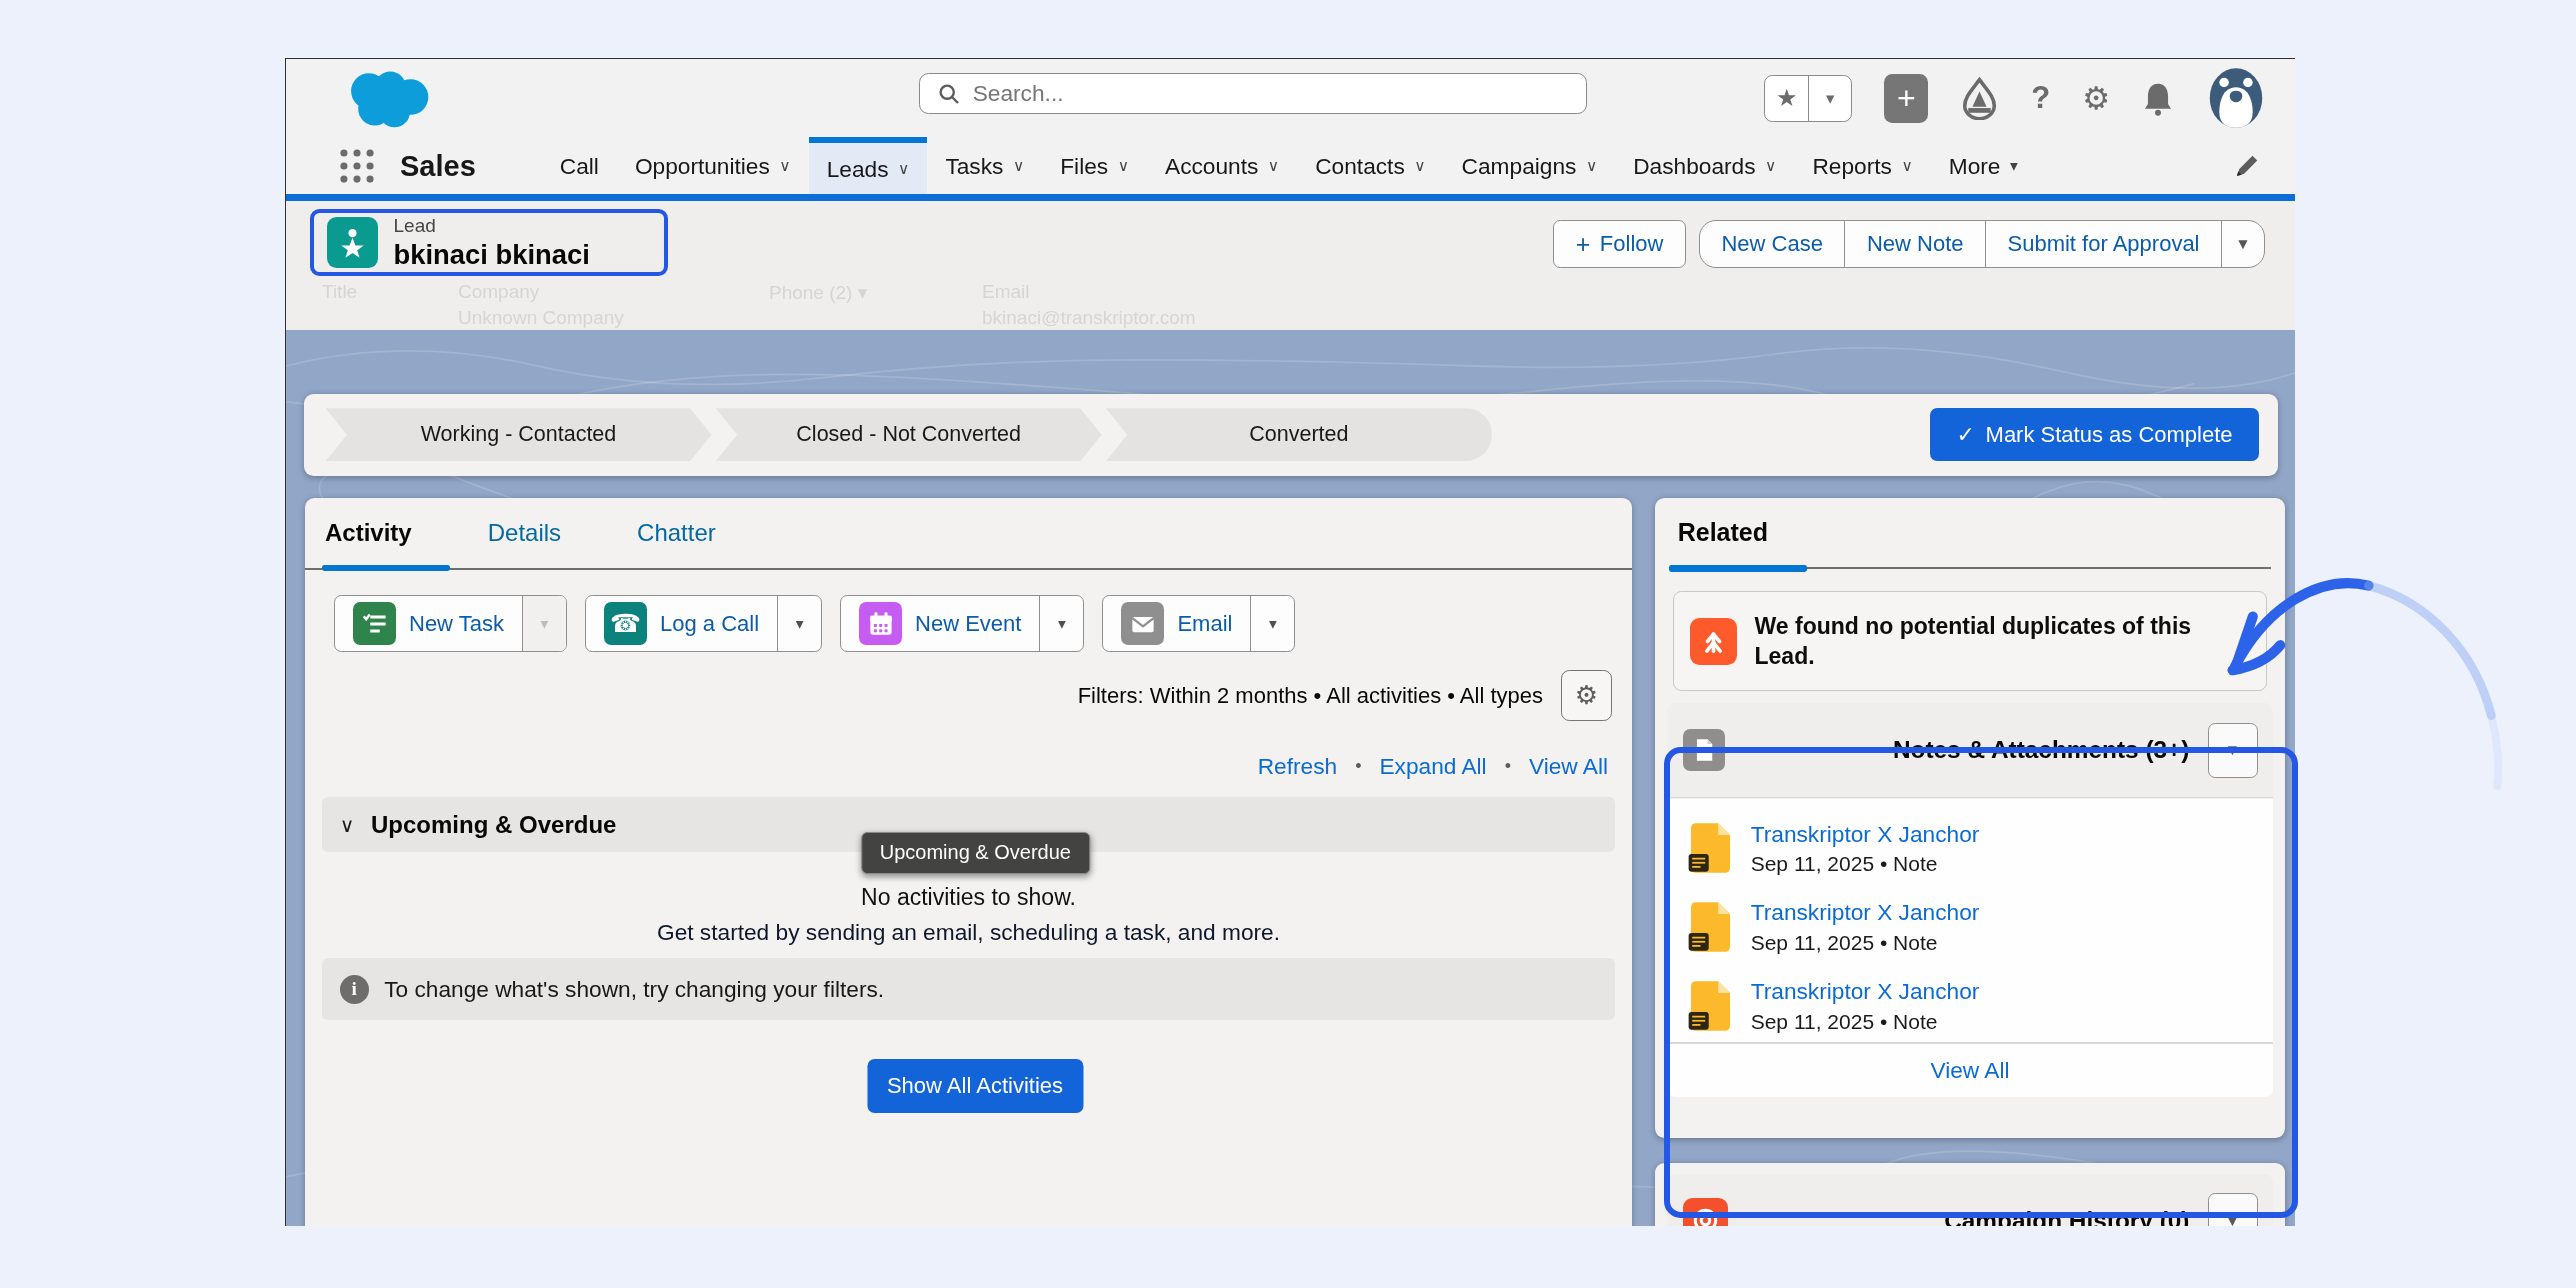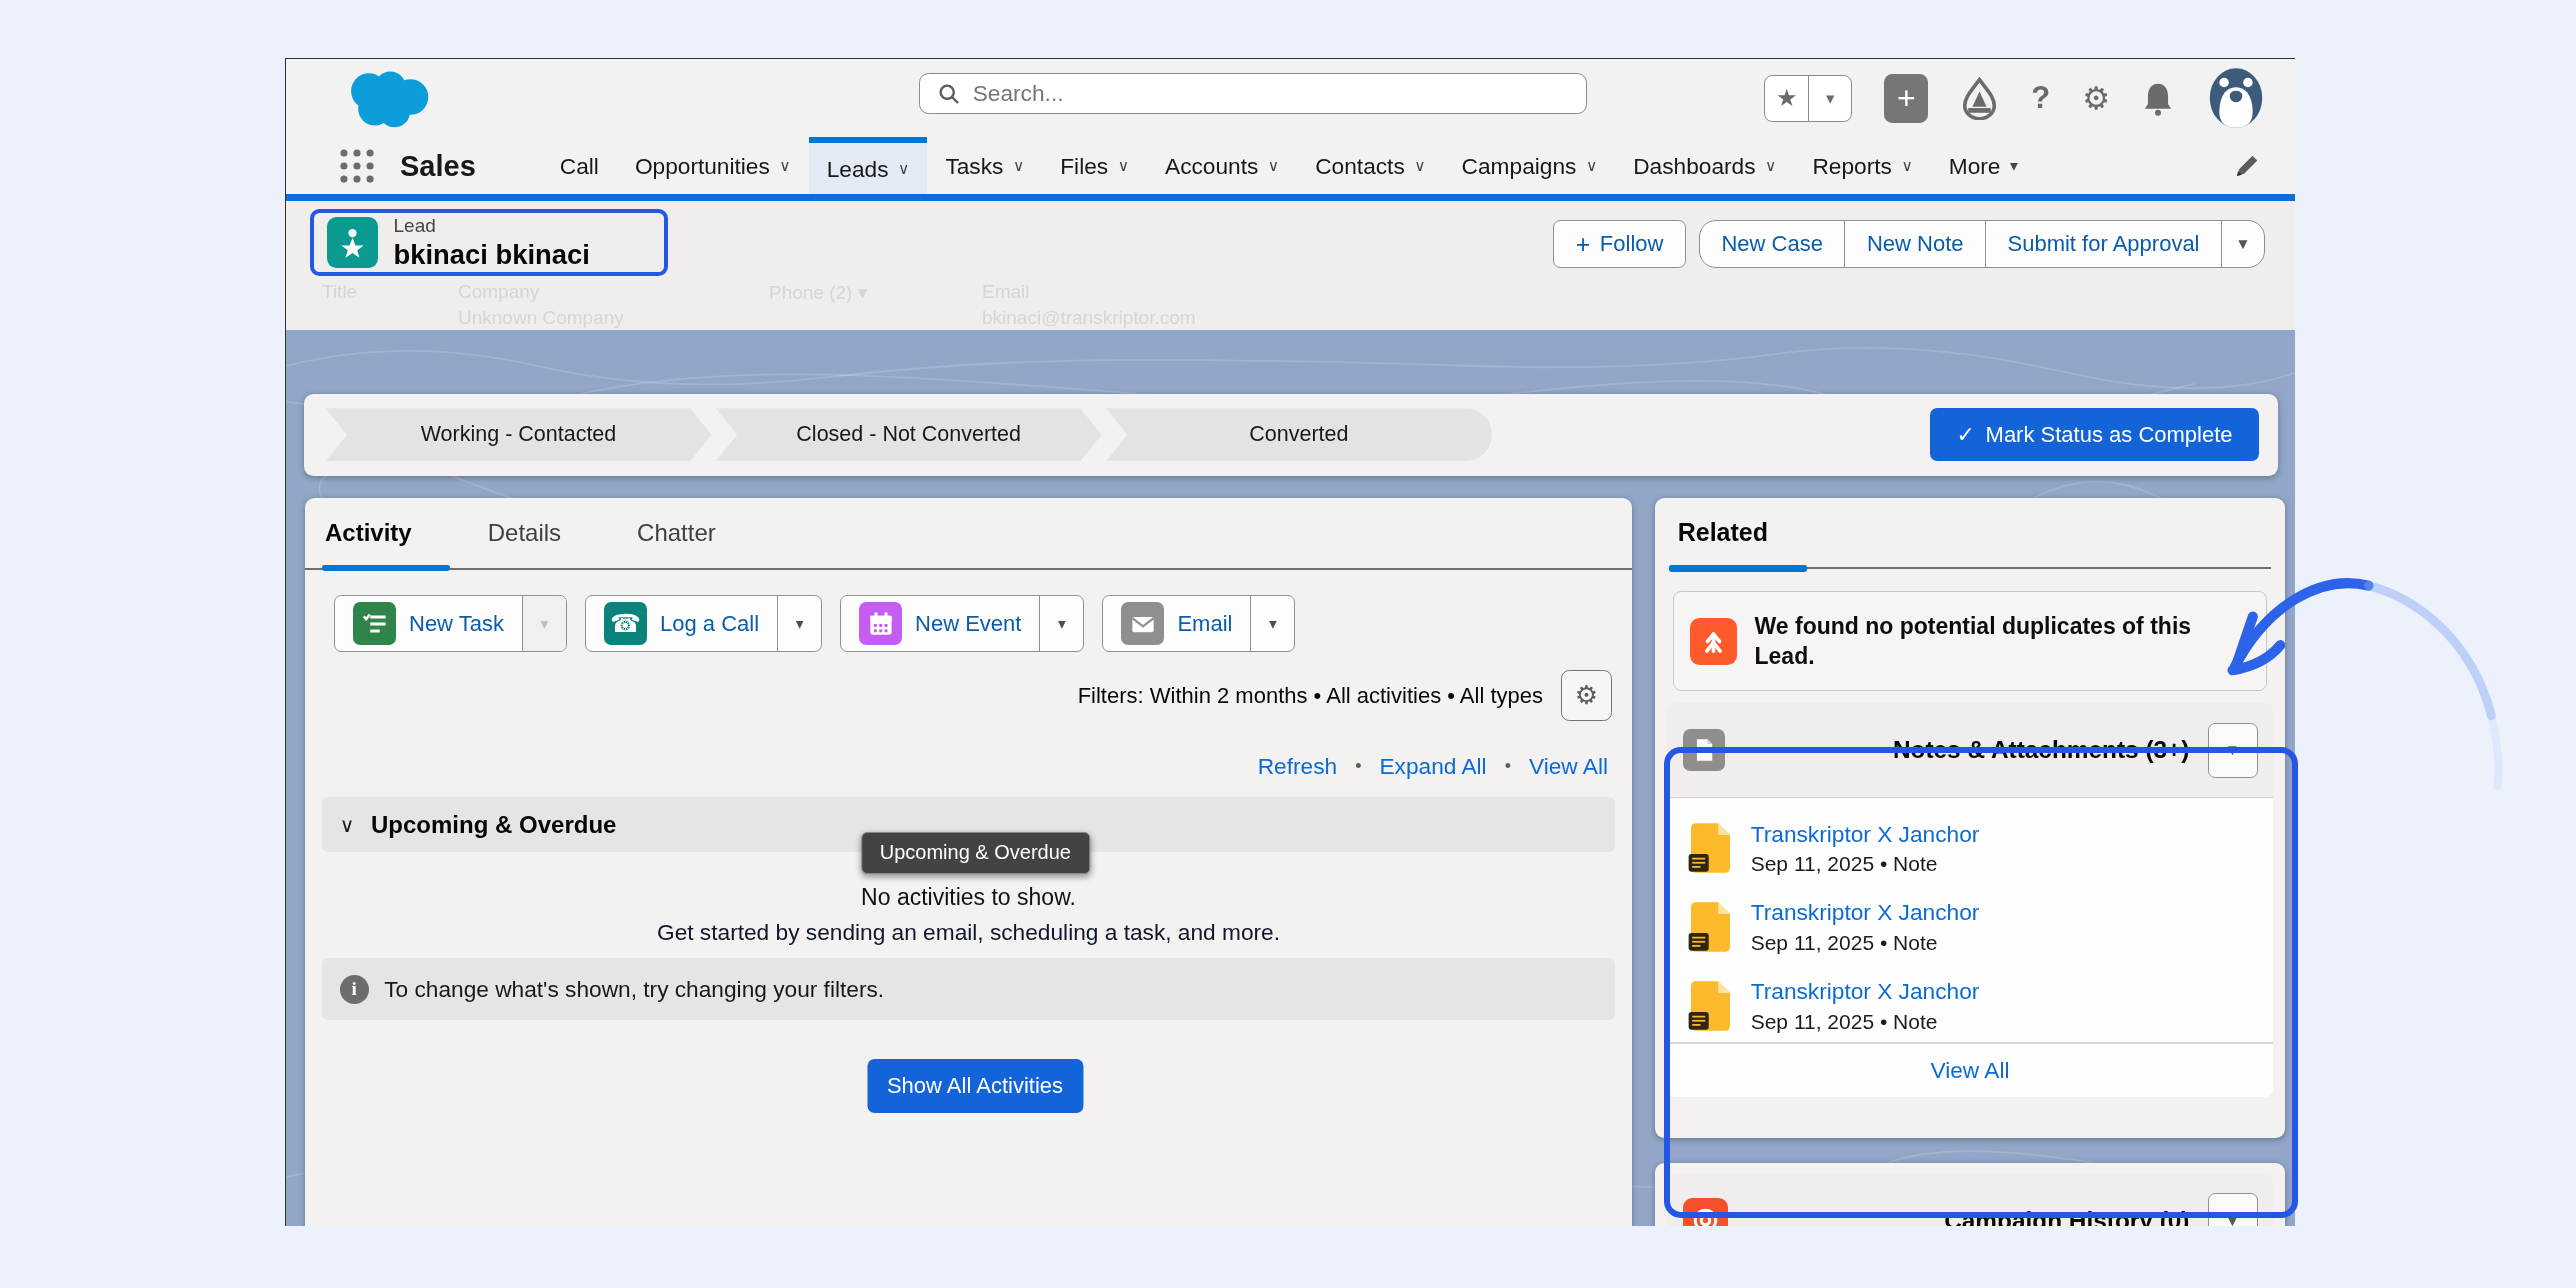--- a/index.html
+++ b/index.html
@@ -66,21 +66,21 @@
   .stage.first { border-radius:27.4px 0 0 27.4px; clip-path:polygon(0 0, calc(100% - 21.5px) 0, 100% 50%, calc(100% - 21.5px) 100%, 0 100%); }
   .stage.last { border-radius:0 27.4px 27.4px 0; clip-path:polygon(0 0, 100% 0, 100% 100%, 0 100%, 21.5px 50%); }
   .stage.current { background:#0d3a74; color:#fff; font-weight:bold; }
   .btn-blue { background:#1464d9; color:#fff; border-radius:7.2px; display:flex; align-items:center; justify-content:center; gap:10.7px; font-size:22px; }
   .mark-btn { position:absolute; right:19px; top:14.3px; width:329px; height:53px; }
 
   
   .left-card { left:19px; top:168px; width:1327px; height:824px; }
   .tabs { position:absolute; left:0; top:0; width:100%; height:72px; display:flex; align-items:center; padding-left:20px; gap:76px;
           border-bottom:2.4px solid #6e6e6e; }
-  .tab { font-size:24px; color:#404040; }
+  .tab { font-size:24px; color:#0369a1; }
   .tab.active { font-weight:bold; color:#080707; }
   .tab-underline { position:absolute; left:16.7px; top:67px; width:128px; height:6px; background:#0176d3; border-radius:2.4px; }
   .act-buttons { position:absolute; left:29px; top:97px; display:flex; gap:18px; }
   .abtn { display:flex; border:1.8px solid #8f8f8f; border-radius:7.2px; background:#fdfdfd; height:57px; overflow:hidden; }
   .abtn .main { display:flex; align-items:center; gap:13px; padding:0 18px; color:#0b5cab; font-size:22px; }
   .abtn .dd { width:44px; display:flex; align-items:center; justify-content:center; border-left:1.8px solid #8f8f8f; color:#4f4f4f; font-size:15.5px; }
   .abtn .dd.dis { background:#f1f0ef; color:#bdbdbb; }
   .ic-sq { width:43px; height:43px; border-radius:7.2px; display:flex; align-items:center; justify-content:center; color:#fff; }
   .filters-row { position:absolute; right:20px; top:172px; display:flex; align-items:center; gap:18px; }
   .filters-text { font-size:22px; color:#080707; }

